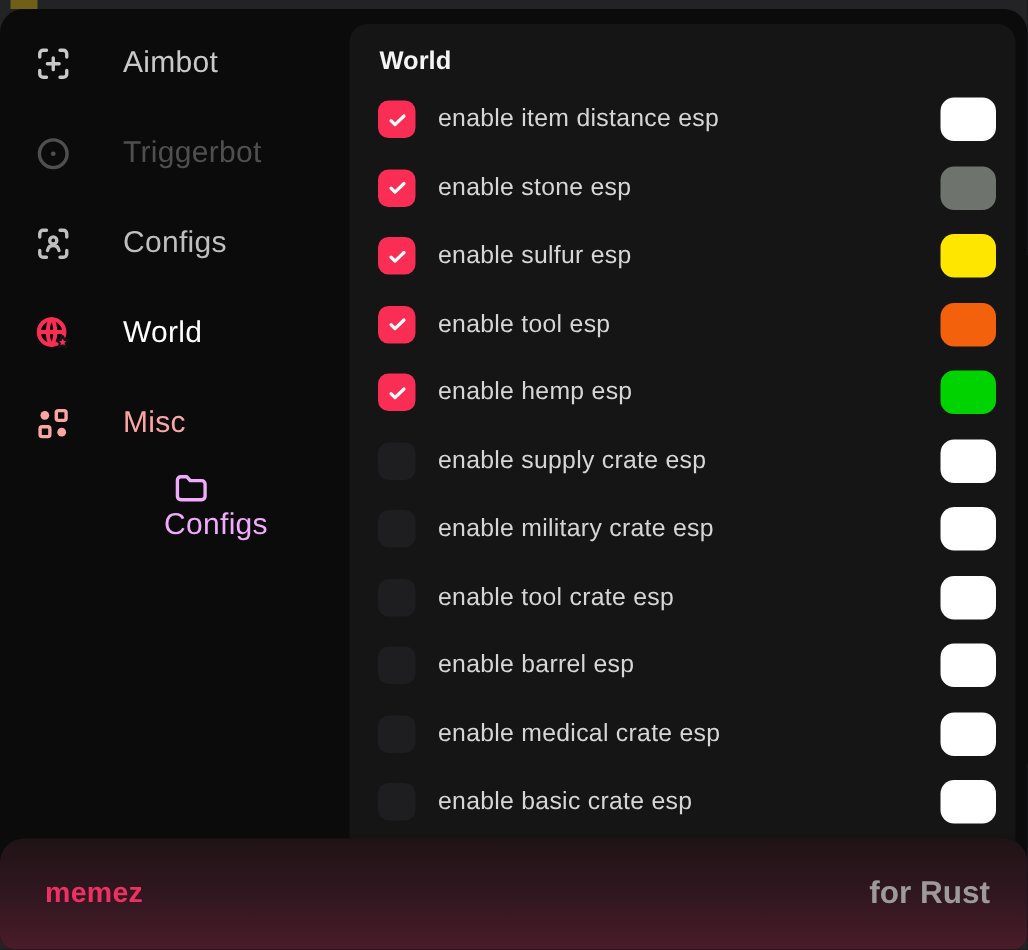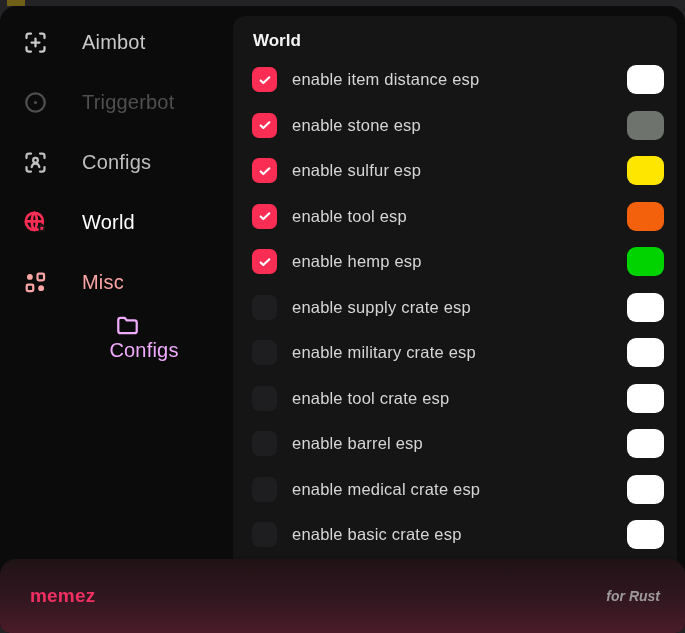--- a/index.html
+++ b/index.html
@@ -51,21 +51,21 @@
   }
   
   .footer{
     position:absolute;left:0;right:0;bottom:0;height:74px;box-sizing:border-box;
     border-radius:16px 16px 10px 10px;
     background:linear-gradient(180deg,var(--footerTop,#1f1316) 0%,#321720 55%,var(--footerBottom,#4a1c29) 100%);
     display:flex;align-items:center;justify-content:space-between;
     padding:0 25px 0 30px;
   }
   .brand{color:var(--brand,#ef3062);font-weight:700;font-size:19px;letter-spacing:.2px;}
-  .tagline{color:#9c9a9a;font-size:14px;font-style:italic;font-weight:700;}
+  .tagline{color:#9c9a9a;font-size:21px;font-weight:700;}
 </style>
 </head>
 <body>
 
 <div class="desktop-peek"></div>
 
 <div class="window">
 
   <nav class="sidebar">
 

